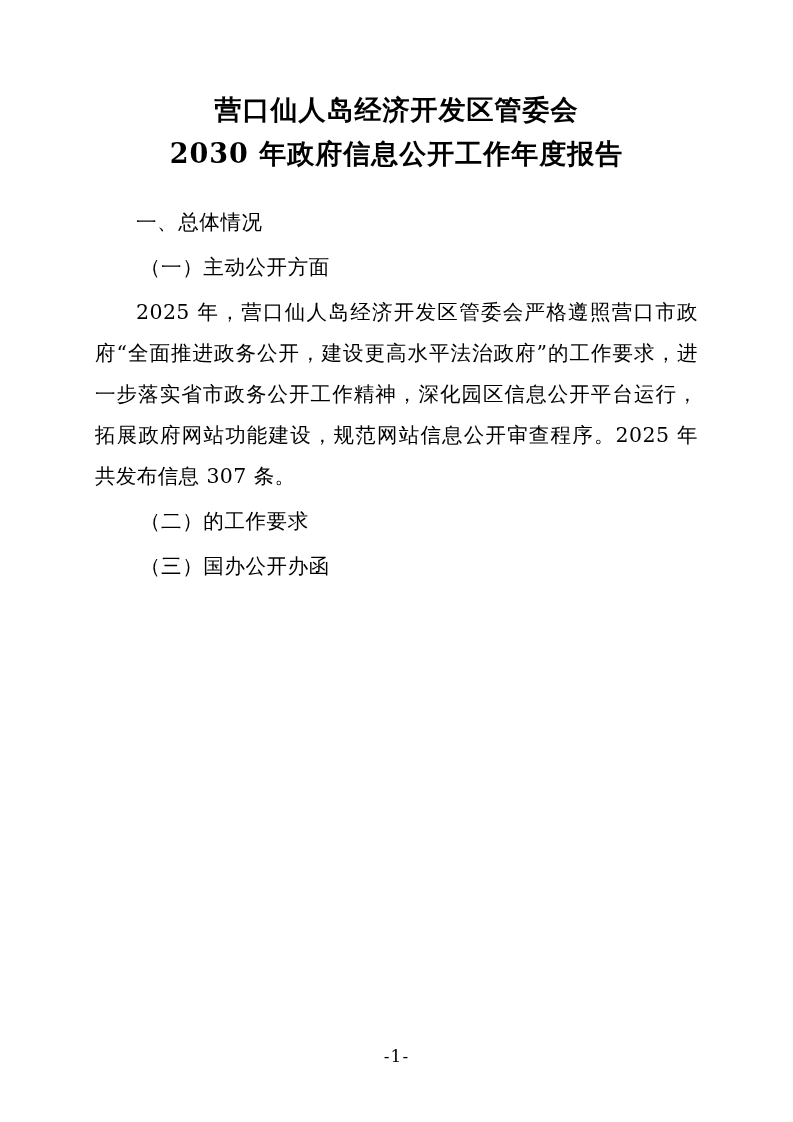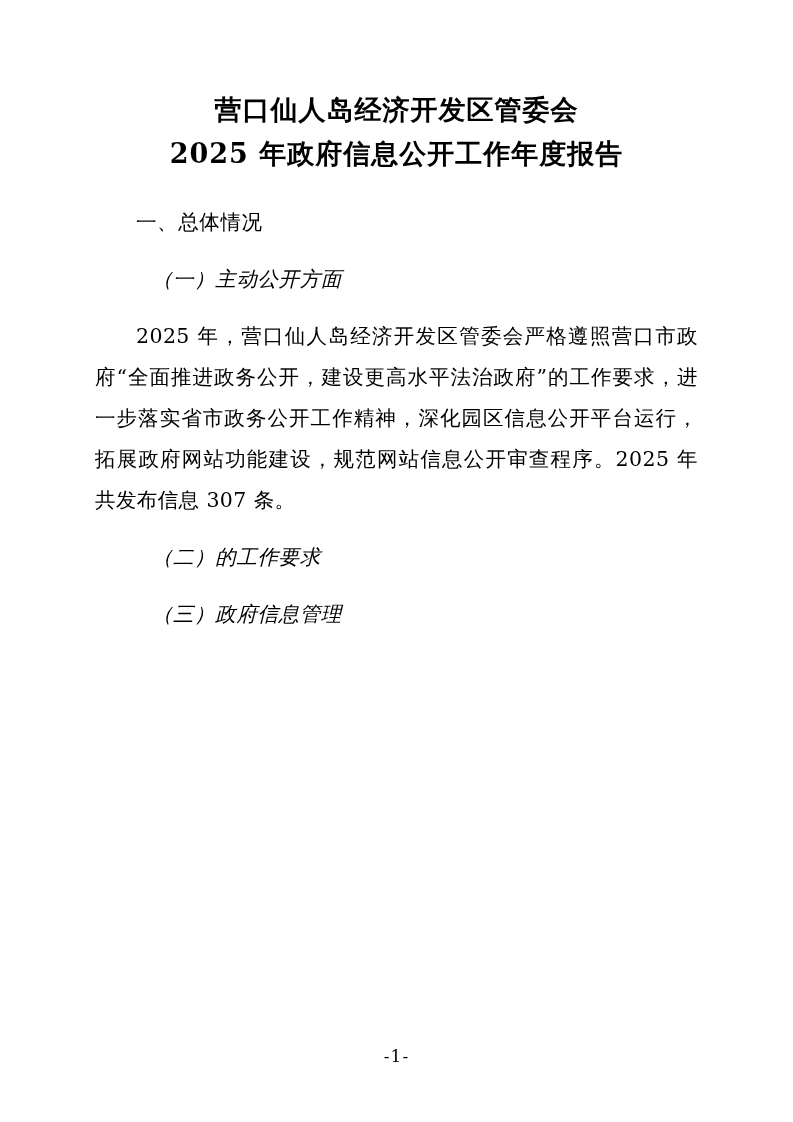--- a/index.html
+++ b/index.html
@@ -48,51 +48,50 @@
     font-size: 20.5px;
     line-height: 41px;
     margin: 0;
     text-indent: 2em;
     font-weight: normal;
     letter-spacing: 0.6px;
   }
   p.heading2 {
     font-size: 20.5px;
     line-height: 41px;
-    margin: 16px;
+    margin: 4px;
     text-indent: 2em;
     letter-spacing: 0.6px;
-    font-style: italic;
   }
   .page-number {
     position: absolute;
     left: 0;
     right: 0;
     bottom: 56px;
     text-align: center;
     font-size: 17px;
     letter-spacing: 1px;
     font-family: "DejaVu Serif", "Liberation Serif", serif;
   }
 </style>
 </head>
 <body>
 
 <div class="page">
 
   <h1 class="doc-title">
     <span class="line">营口仙人岛经济开发区管委会</span>
-    <span class="line">2025 年政府信息公开工作年度报告</span>
+    <span class="line">2030 年政府信息公开工作年度报告</span>
   </h1>
 
 
   <p class="heading1">一、总体情况</p>
 
   <p class="heading2">（一）主动公开方面</p>
   <p class="para">2025 年，营口仙人岛经济开发区管委会严格遵照营口市政府“全面推进政务公开，建设更高水平法治政府”的工作要求，进一步落实省市政务公开工作精神，深化园区信息公开平台运行，拓展政府网站功能建设，规范网站信息公开审查程序。2025 年共发布信息 307 条。</p>
 
   <p class="heading2">（二）的工作要求</p>
 
-  <p class="heading2">（三）政府信息管理</p>
+  <p class="heading2">（三）国办公开办函</p>
 
   <div class="page-number">-1-</div>
 
 </div>
 
 </body></html>

